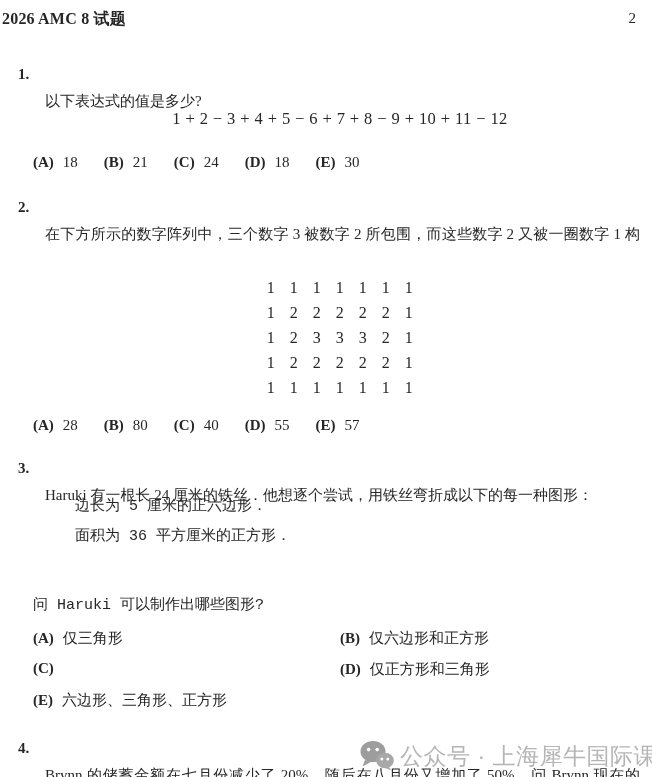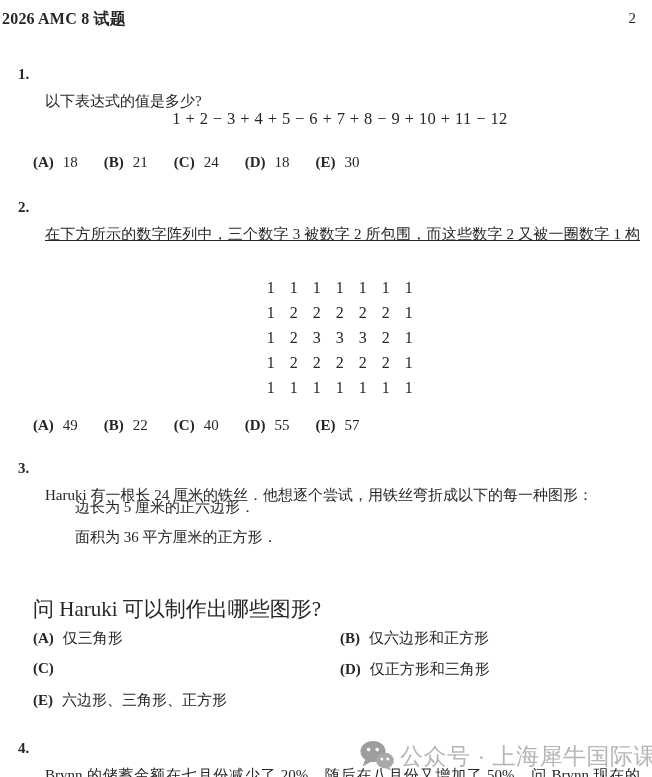--- a/index.html
+++ b/index.html
@@ -21,21 +21,21 @@
   .hdr-page {
     position: absolute; top: 10px; right: 16px;
     font-size: 15px;
   }
 
   
   .q { position: absolute; left: 18px; right: 12px; font-size: 15px; line-height: 20px; }
   .qnum { position: absolute; left: 0; top: 0; font-weight: bold; }
   .qtext { margin-left: 27px; margin-top: 27px; }
   .qline { line-height: 30px; }
-  .j-line { text-align: justify; text-align-last: justify; text-decoration: underline; }
+  .j-line { text-align: justify; text-align-last: justify; }
 
   
   .expr {
     position: absolute; left: 0; right: 0; top: 109px;
     padding-left: 28px;
     text-align: center;
     font-size: 16.5px; letter-spacing: 0.4px;
   }
 
   
@@ -50,22 +50,22 @@
   .opts-row {
     position: absolute; left: 33px;
     display: flex; gap: 26px;
     font-size: 15px; line-height: 20px; white-space: nowrap;
   }
   .opt { display: inline-flex; gap: 9px; }
   .opt b { font-weight: bold; }
 
   
   .sublist { position: absolute; left: 75px; top: 492px; font-size: 15px; }
-  .sublist .li { height: 30px; line-height: 30px; }
-  .followup { position: absolute; left: 33px; top: 595px; font-size: 21px; }
+  .sublist .li { height: 30px; line-height: 30px; font-family: Liberation Mono, monospace; }
+  .followup { position: absolute; left: 33px; top: 595px; font-size: 15px; font-family: Liberation Mono, monospace; }
 
   
   .opts-grid {
     position: absolute; left: 33px; top: 629px; right: 12px;
     display: grid; grid-template-columns: 307px auto;
     grid-auto-rows: 31px;
     font-size: 15px;
   }
   .opts-grid .opt { align-items: baseline; }
 
@@ -128,25 +128,25 @@
   <div class="numgrid">
     <div class="grow">1 1 1 1 1 1 1</div>
     <div class="grow">1 2 2 2 2 2 1</div>
     <div class="grow">1 2 3 3 3 2 1</div>
     <div class="grow">1 2 2 2 2 2 1</div>
     <div class="grow">1 1 1 1 1 1 1</div>
   </div>
   <div class="opts-row" style="top:415px">
     <span class="opt">
         <b>(A)</b>
-        <span>49</span>
+        <span>28</span>
       </span>
     <span class="opt">
         <b>(B)</b>
-        <span>22</span>
+        <span>80</span>
       </span>
     <span class="opt">
         <b>(C)</b>
         <span>40</span>
       </span>
     <span class="opt">
         <b>(D)</b>
         <span>55</span>
       </span>
     <span class="opt">

